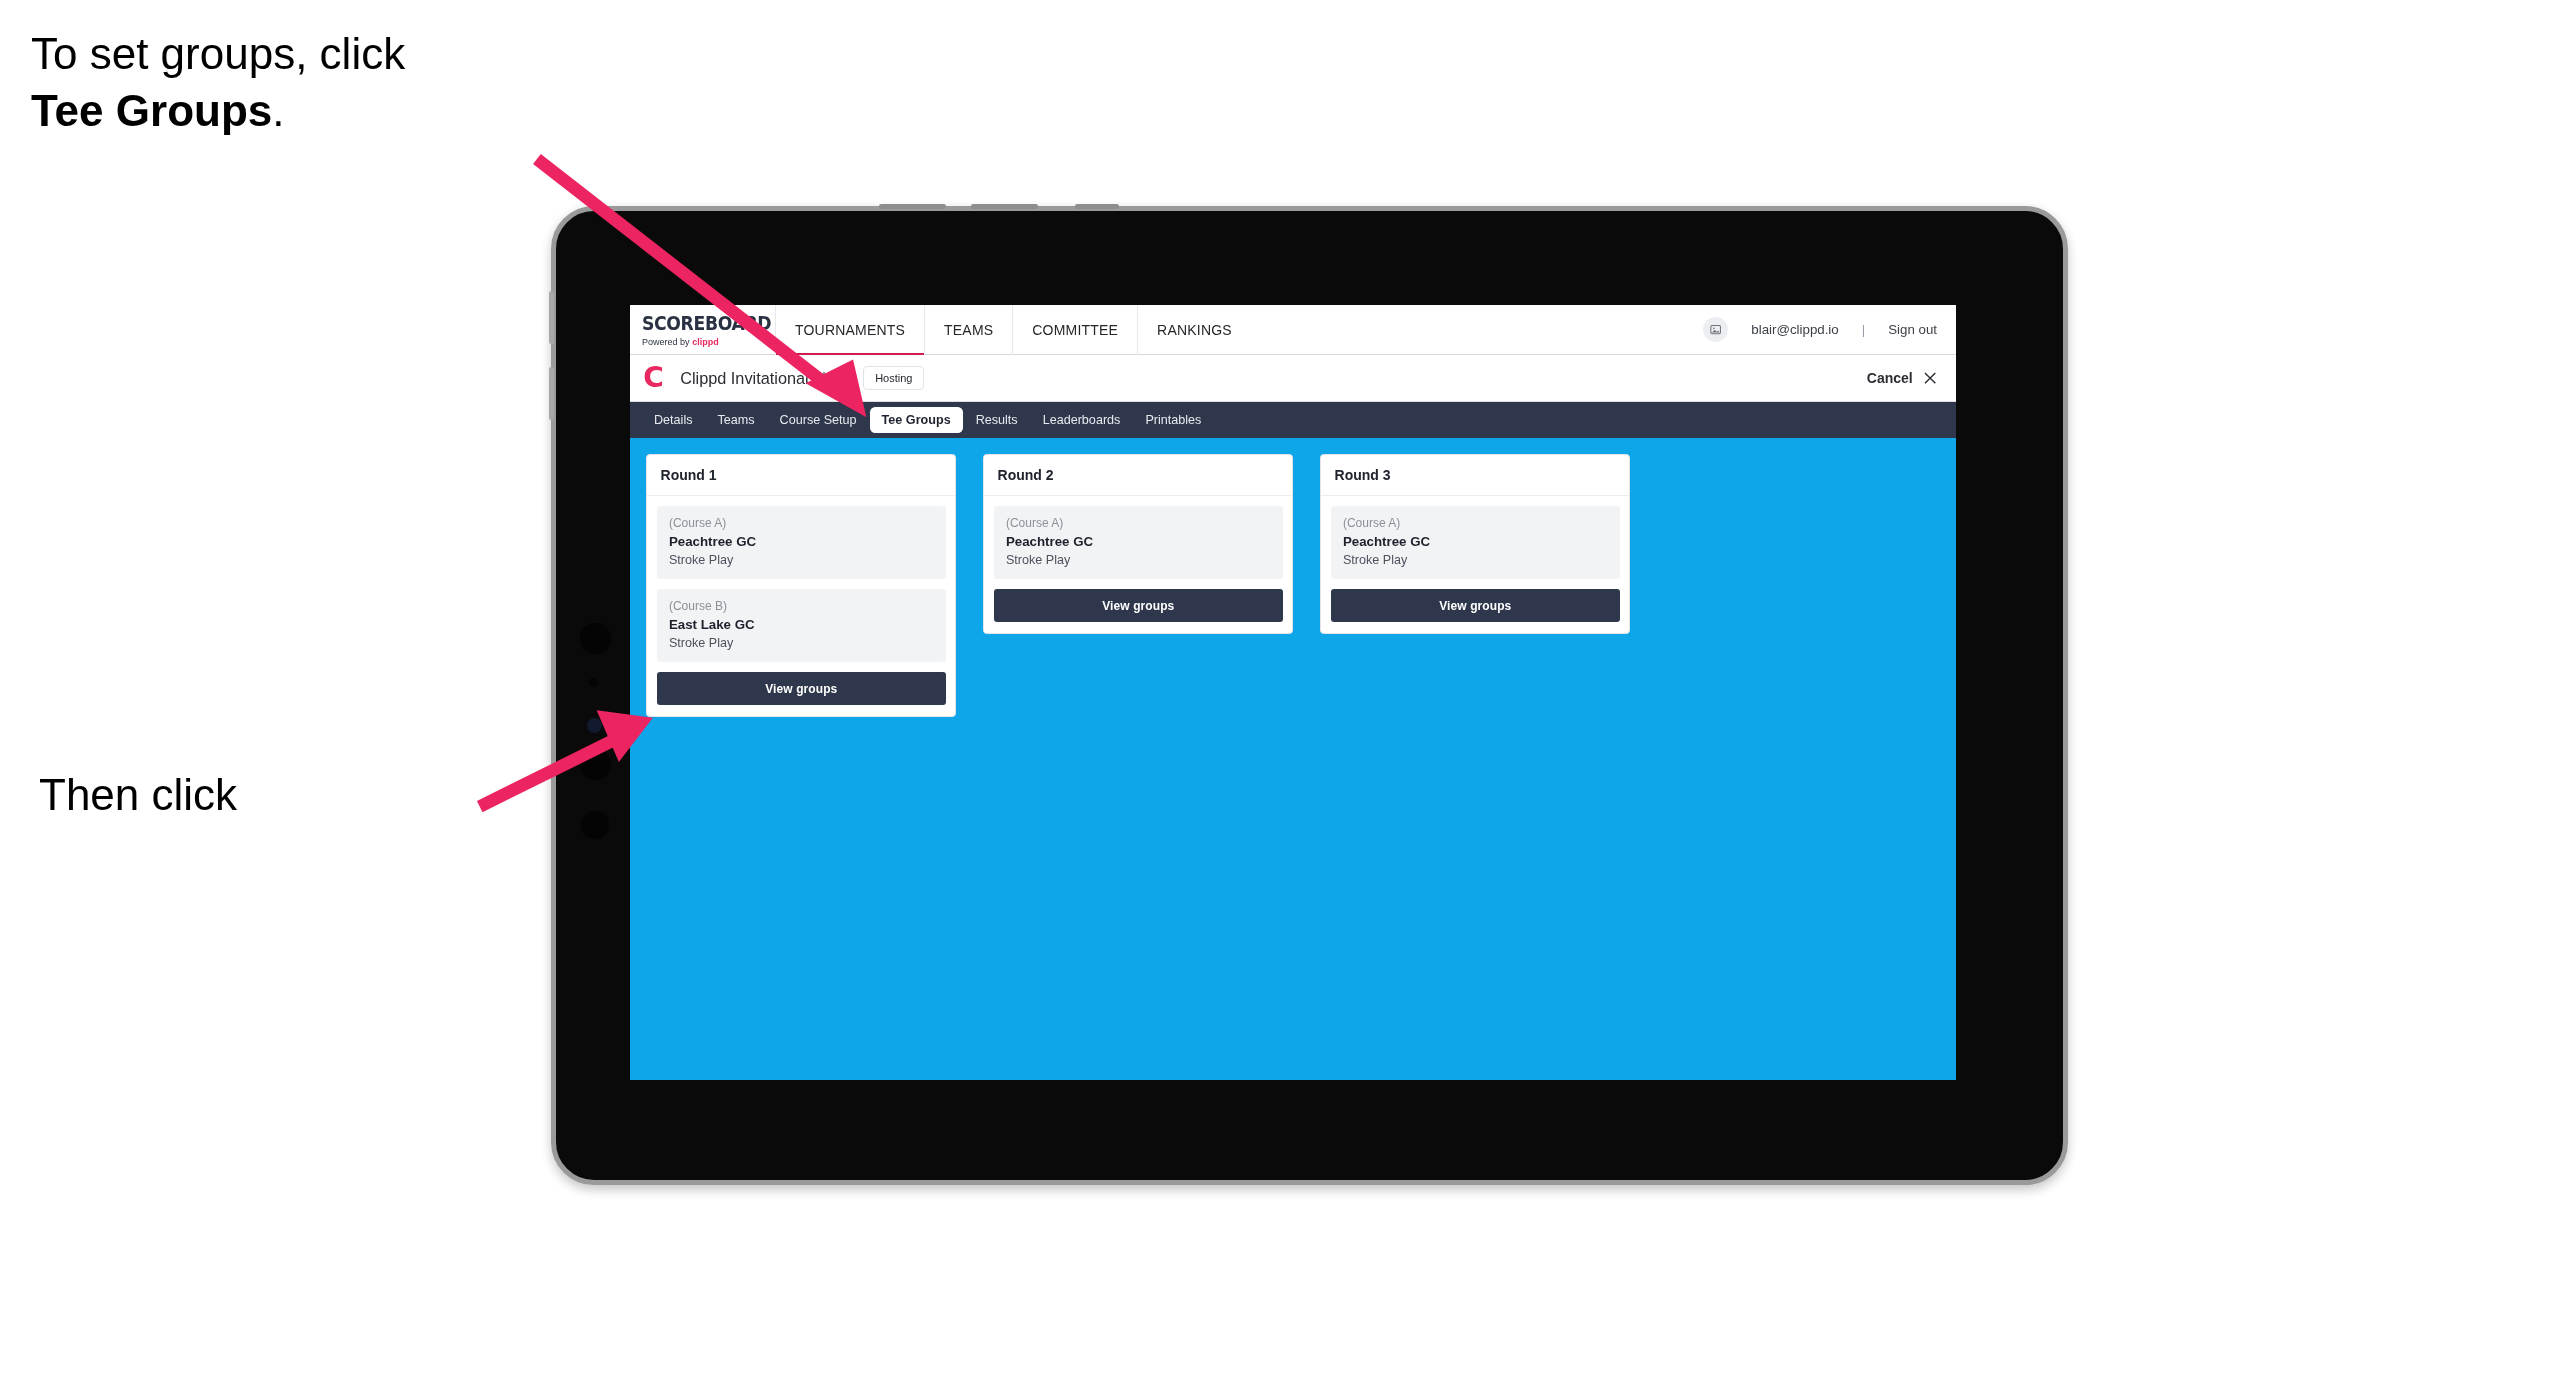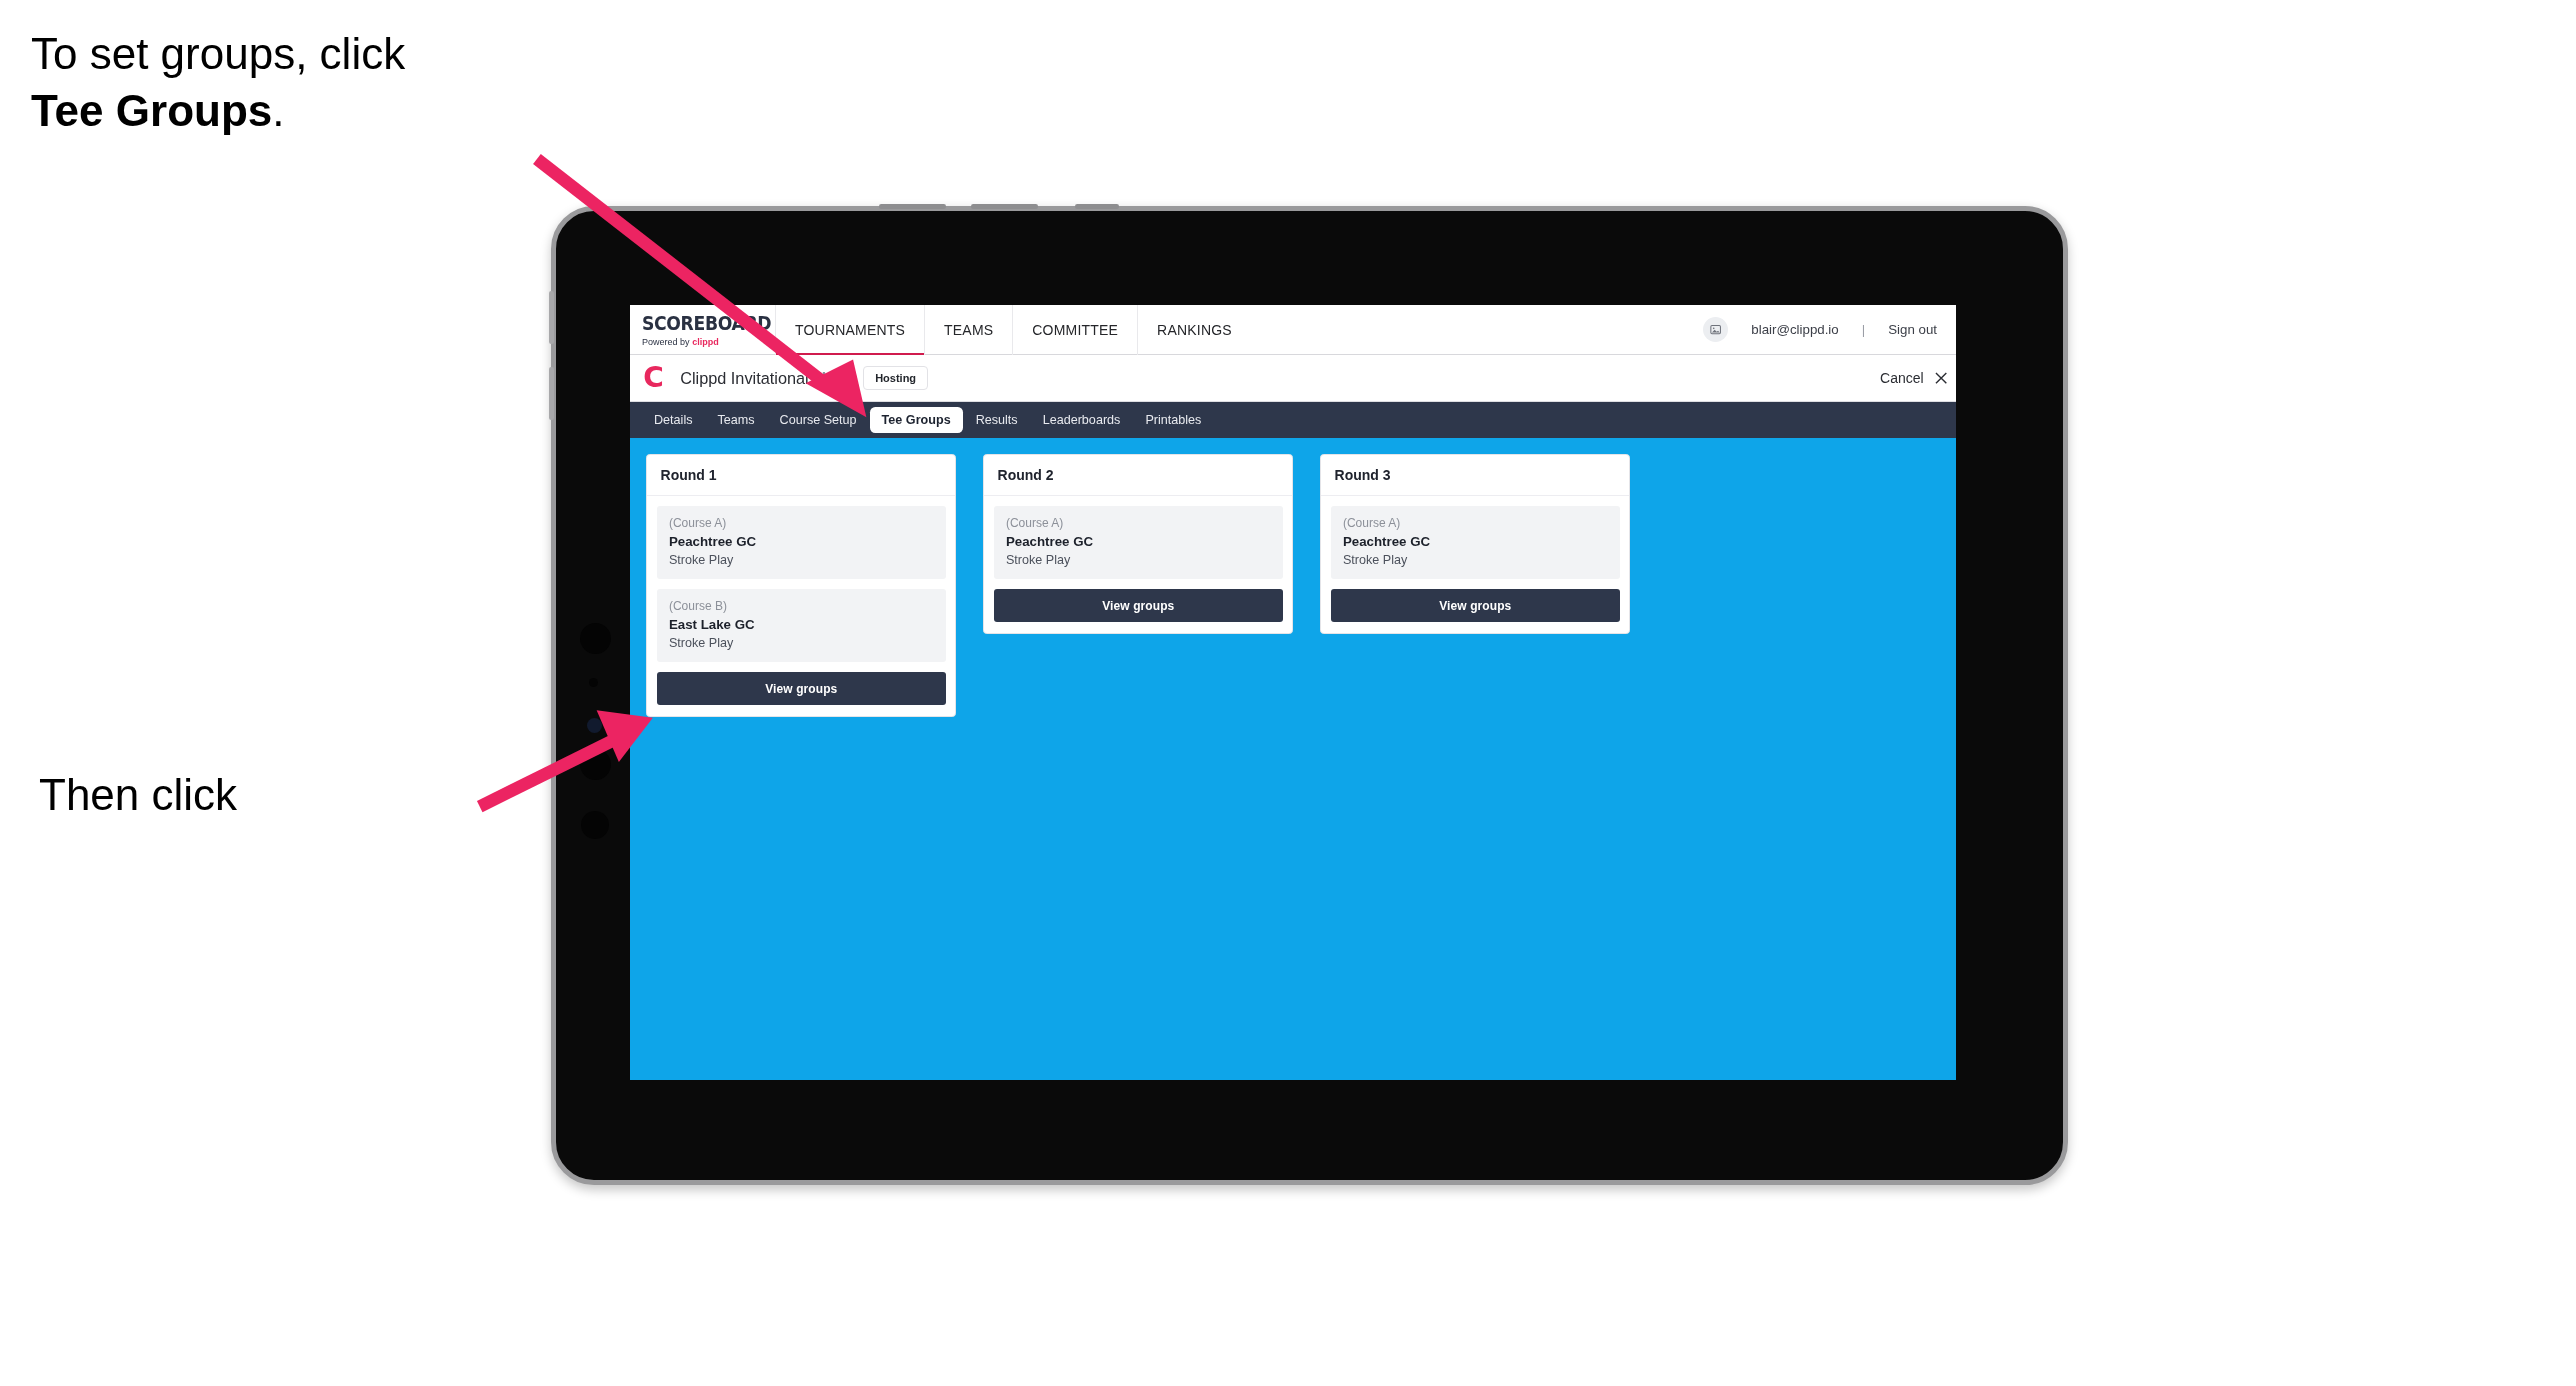--- a/index.html
+++ b/index.html
@@ -117,26 +117,26 @@
   #tlogo {
     font-family: "DejaVu Sans", sans-serif;
     font-weight: 700; font-size: 28px; color: #e8285e;
     line-height: 1; margin-right: 16.3px;
   }
   #tname { font-size: 16.3px; color: #2b2d33; }
   #tcat { font-size: 16.3px; color: #8b9099; margin-left: 7.4px; }
   #hosting-badge {
     margin-left: 19px;
     border: 0.7px solid #e2e2e6; border-radius: 4px;
-    padding: 5.2px 11px; font-size: 11px; font-weight: 700; color: #23262c;
+    padding: 5.2px 11px; font-size: 11px; font-weight: 400; color: #23262c;
     background: #fff;
   }
   #cancelblock {
-    margin-left: auto; padding-right: 7px;
-    display: flex; align-items: center; gap: 9px; cursor: pointer;
+    margin-left: auto; padding-right: 18px;
+    display: flex; align-items: center; gap: 9px; cursor: pointer; font-weight: bold;
   }
   #cancel-label { font-size: 14px; color: #2b2d33; }
 
   
   #tabstrip {
     height: 36px; background: #2e374b;
     display: flex; align-items: center; padding-left: 12px; gap: 1px;
   }
   .tab {
     font-size: 12.6px; color: #e8eaef;

